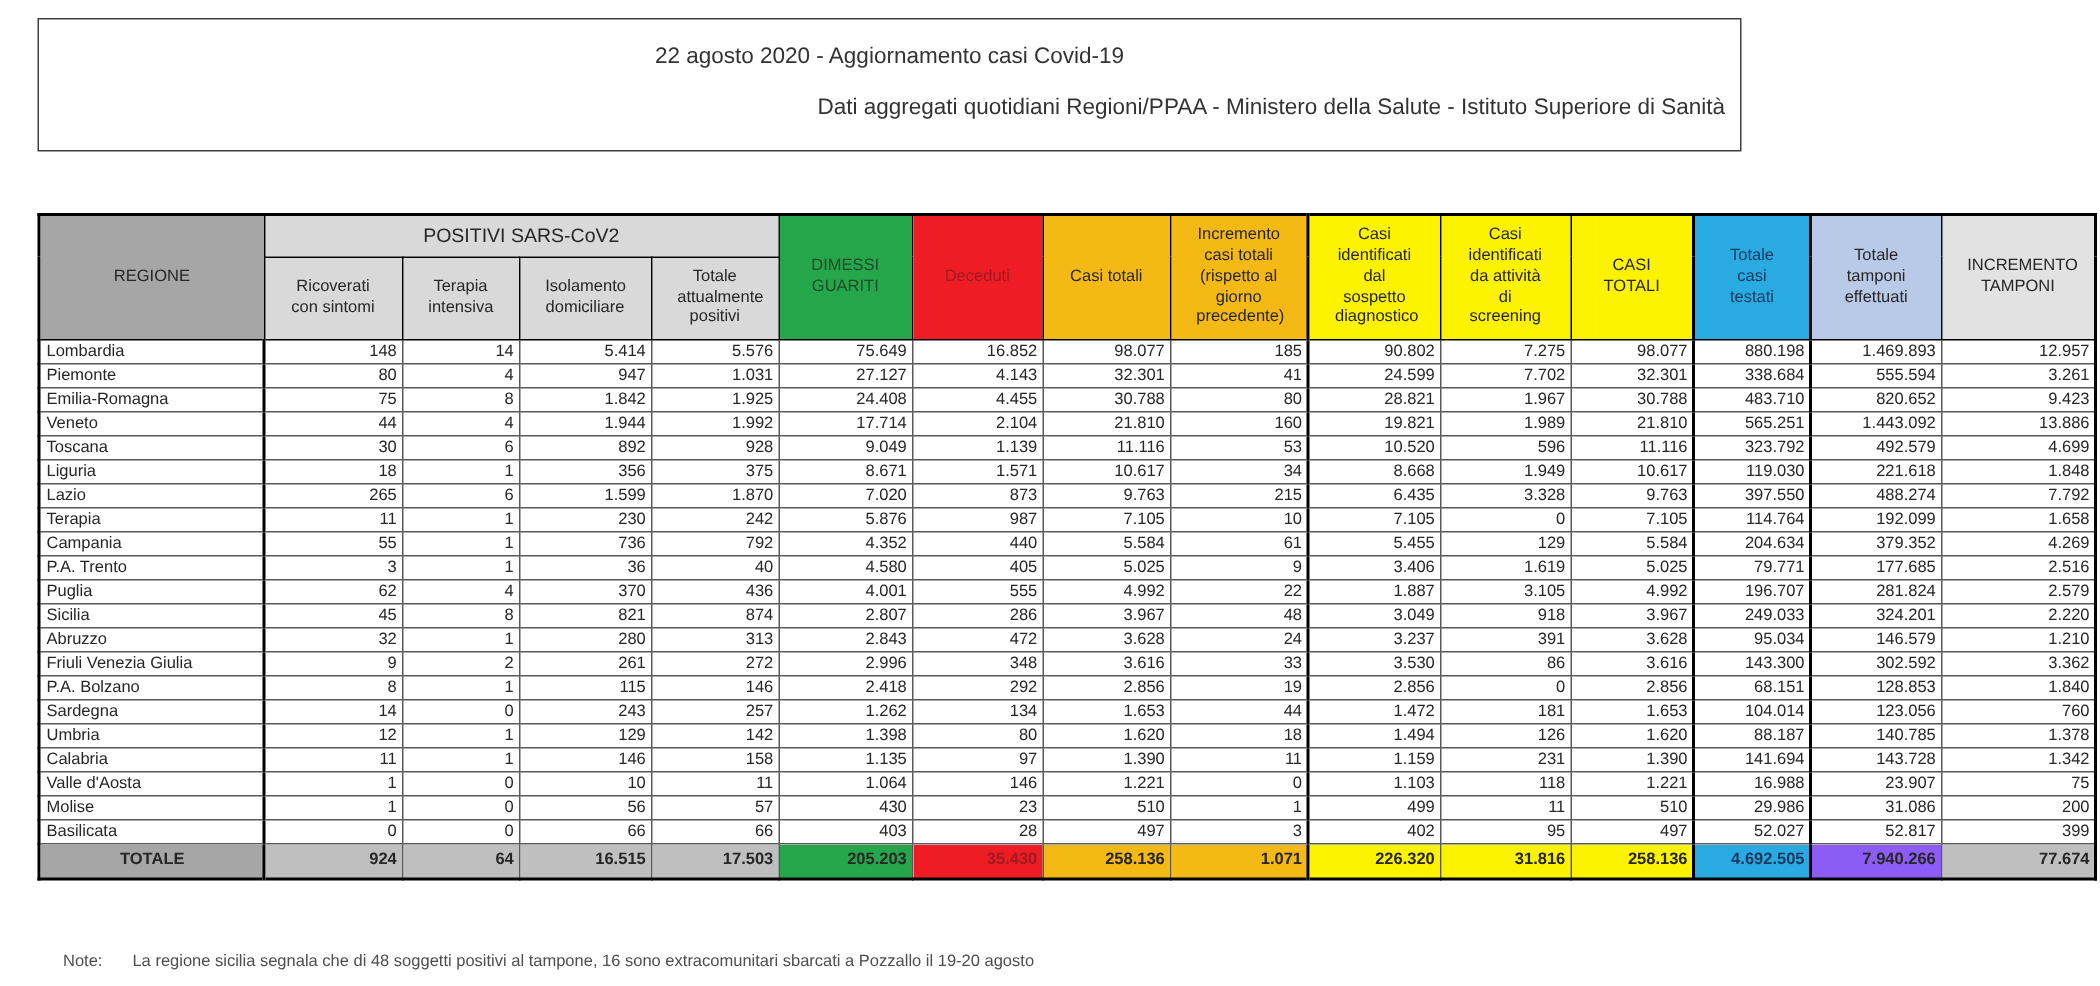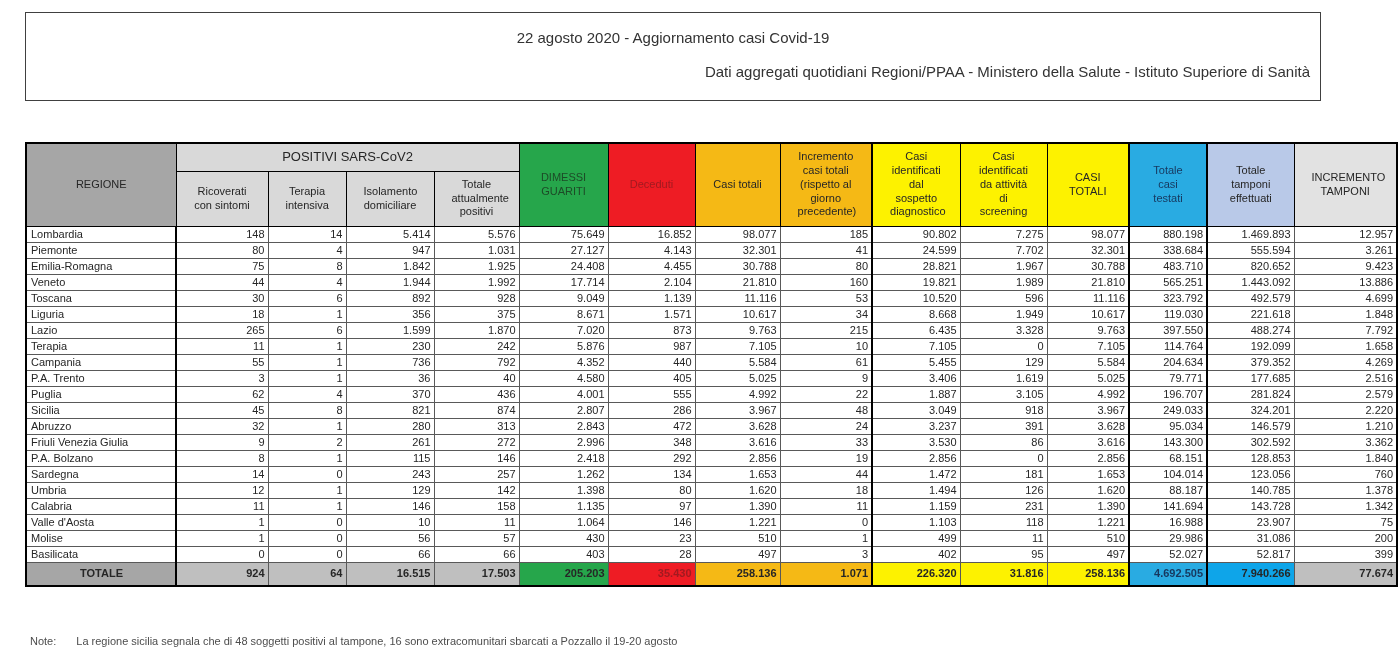--- a/index.html
+++ b/index.html
@@ -5,21 +5,21 @@
   * { box-sizing: border-box; margin: 0; padding: 0; }
   html, body { background: #ffffff; }
   body {
     width: 1400px; height: 657px; overflow: hidden;
     font-family: "Liberation Sans", sans-serif;
     color: #262626;
   }
   .page { padding: 12px 0 0 25px; }
 
   .title-box {
-    width: 1296px;
+    width: 1136px;
     border: 1px solid #404040;
     text-align: center;
     padding: 16px 10px 20px 10px;
     background: #fff;
   }
   .title-line { font-size: 15px; color: #333; }
   .title-line + .title-line { margin-top: 17px; text-align: right; }
 
   table.covid-table {
     margin-top: 41px;
@@ -79,30 +79,31 @@
   tr.total-row td:nth-child(4),
   tr.total-row td:nth-child(5)  { background: #bfbfbf; }
   tr.total-row td:nth-child(6)  { background: #26a64b; }
   tr.total-row td:nth-child(7)  { background: #ee1c24; color: #a11a20; }
   tr.total-row td:nth-child(8),
   tr.total-row td:nth-child(9)  { background: #f5b915; }
   tr.total-row td:nth-child(10),
   tr.total-row td:nth-child(11),
   tr.total-row td:nth-child(12) { background: #fdf200; }
   tr.total-row td:nth-child(13) { background: #29abe2; color: #17375e; }
-  tr.total-row td:nth-child(14) { background: #0ea5e9; padding-left: 12px; }
+  tr.total-row td:nth-child(14) { background: #8b5cf6; padding-left: 12px; }
   tr.total-row td:nth-child(15) { background: #bfbfbf; }
 
   .note-row {
     margin-top: 48px;
     display: flex;
     gap: 20px;
     font-size: 11px;
     color: #4d4d4d;
     padding-left: 5px;
+    margin-left: 12px;
   }
 </style>
 </head>
 <body>
 
 <div class="page">
 
   <div class="title-box">
     <div class="title-line">22 agosto 2020 - Aggiornamento casi Covid-19</div>
     <div class="title-line">Dati aggregati quotidiani Regioni/PPAA - Ministero della Salute - Istituto Superiore di Sanità</div>

